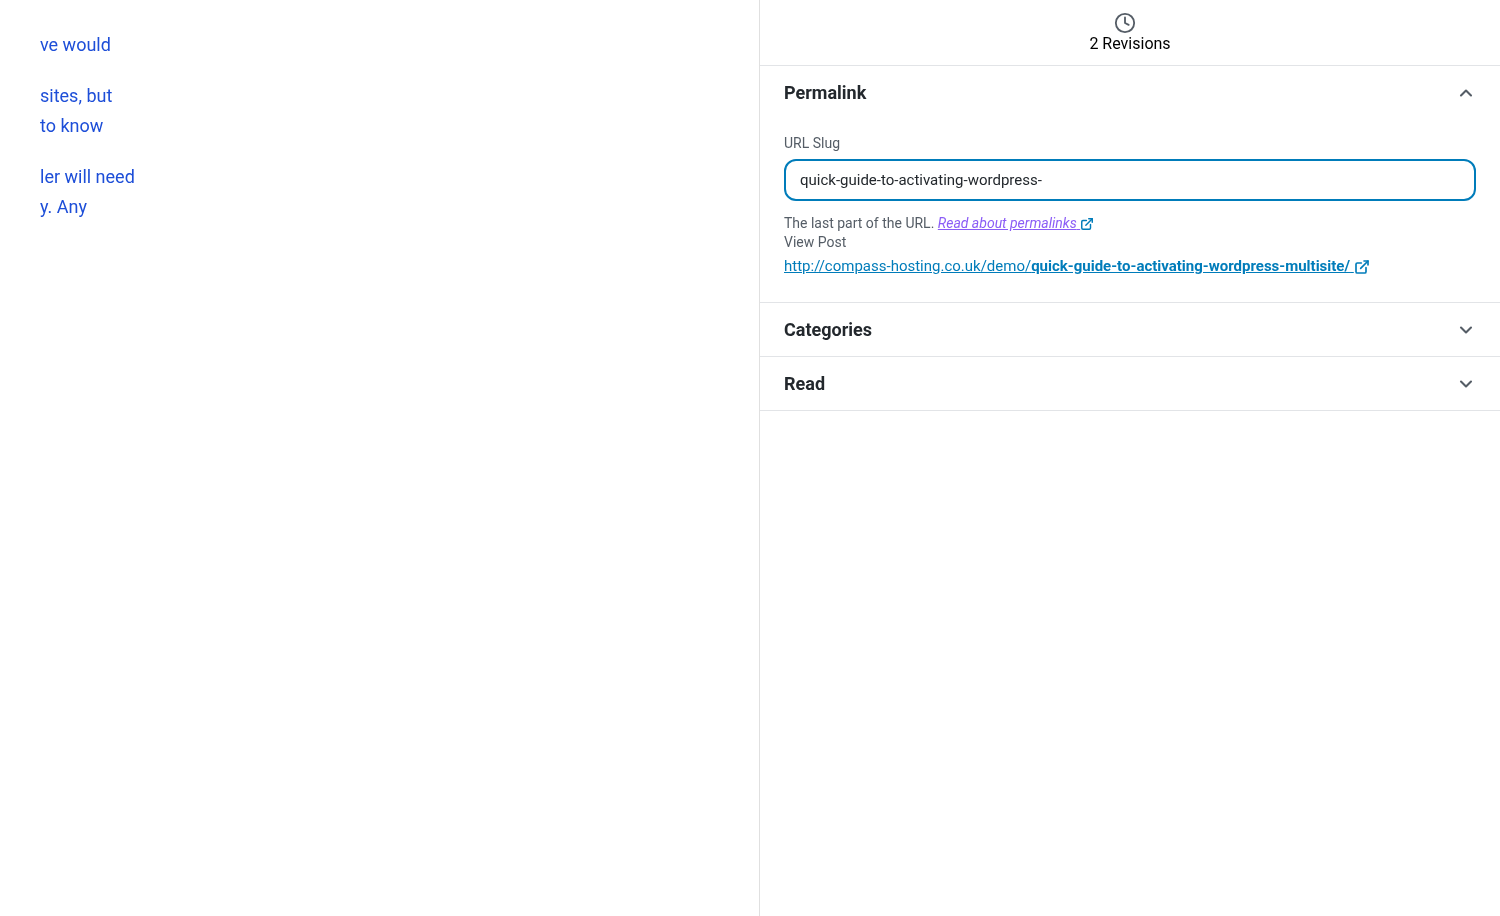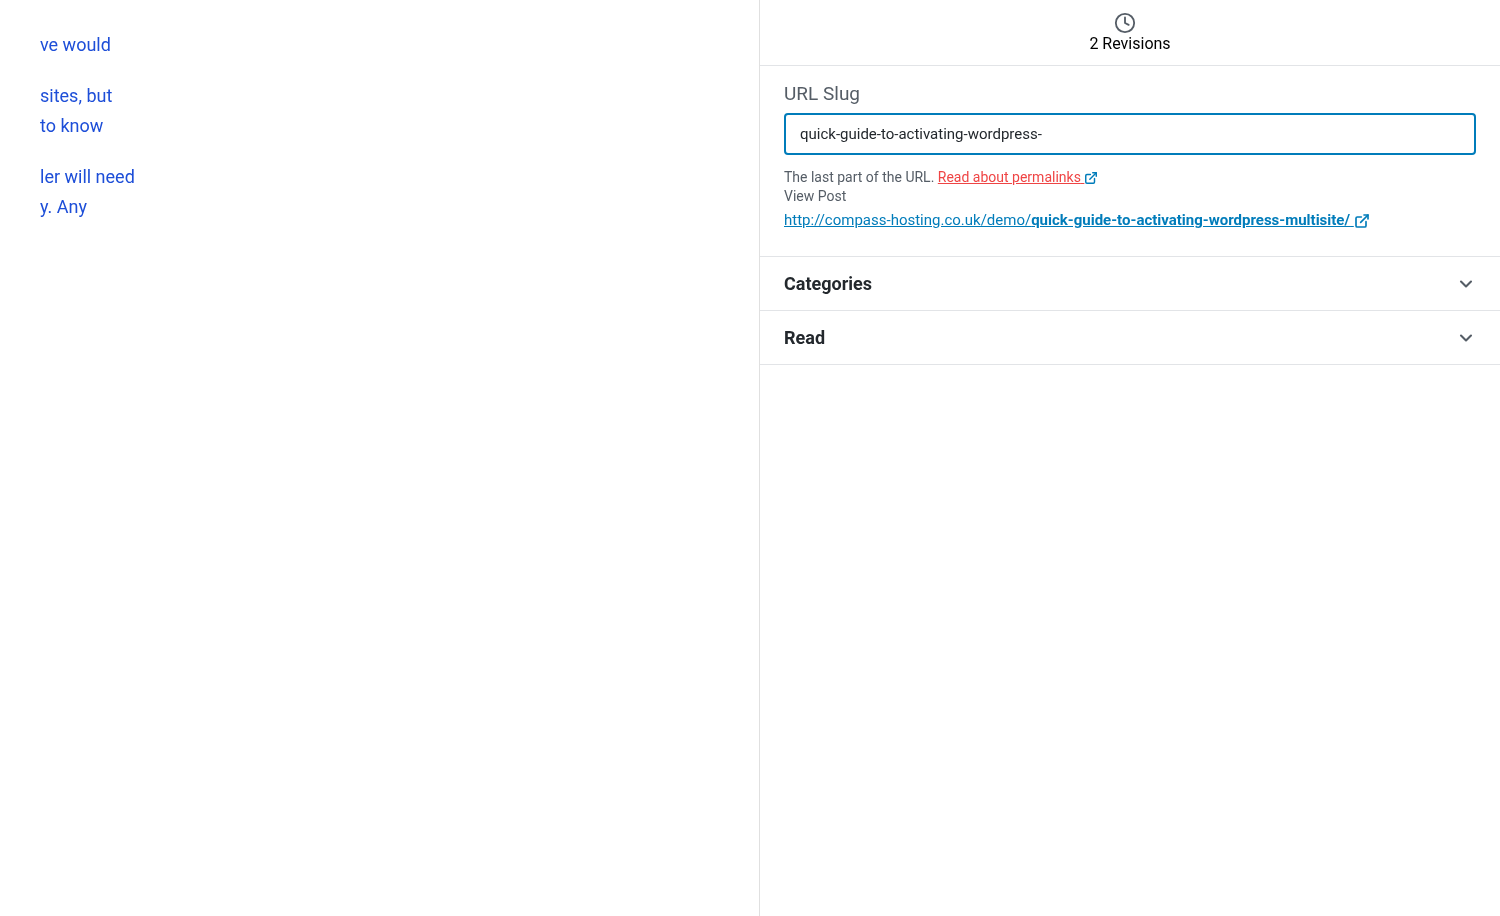--- a/index.html
+++ b/index.html
@@ -83,48 +83,49 @@
       height: 20px;
       color: #555d66;
     }
 
     .section-body {
       padding: 16px 24px 24px 24px;
     }
 
     
     .field-label {
-      font-size: 19px;
+      font-size: 14px;
       color: #555d66;
       margin-bottom: 8px;
       display: block;
     }
 
     .slug-input {
       width: 100%;
       padding: 10px 14px;
       font-size: 15px;
       border: 2px solid #007cba;
-      border-radius: 4px;
+      border-radius: 12px;
       outline: none;
       color: #23282d;
       font-family: inherit;
     }
 
     .help-text {
       font-size: 14px;
       color: #555d66;
       margin-top: 12px;
       line-height: 1.5;
     }
 
     .help-text a {
-      color: #ef4444;
+      color: #8b5cf6;
       text-decoration: underline;
       cursor: pointer;
+      font-style: italic;
     }
 
     .view-post-label {
       font-size: 14px;
       color: #555d66;
       margin-top: 0;
       margin-bottom: 4px;
     }
 
     .view-post-url {
@@ -162,20 +163,26 @@
 
   <div class="revisions-row">
     <svg class="revision-icon" viewBox="0 0 24 24" fill="none" stroke="currentColor" stroke-width="2" stroke-linecap="round" stroke-linejoin="round">
       <circle cx="12" cy="12" r="10"></circle>
       <polyline points="12 6 12 12 16 14"></polyline>
     </svg>
     <span>2 Revisions</span>
   </div>
 
   <div class="section">
+    <div class="section-header">
+      <span class="section-title">Permalink</span>
+      <svg class="chevron-icon" viewBox="0 0 24 24" fill="none" stroke="currentColor" stroke-width="2.5" stroke-linecap="round" stroke-linejoin="round">
+        <polyline points="18 15 12 9 6 15"></polyline>
+      </svg>
+    </div>
     <div class="section-body">
 
       <label class="field-label">URL Slug</label>
       <input class="slug-input" type="text" value="quick-guide-to-activating-wordpress-" style="">
 
       <p class="help-text">
         <span>The last part of the URL.</span>
         <a href="#">
           <span>Read about permalinks</span>
           <svg class="ext-icon" width="14" height="14" viewBox="0 0 24 24" fill="none" stroke="#007cba" stroke-width="2.5" stroke-linecap="round" stroke-linejoin="round">

